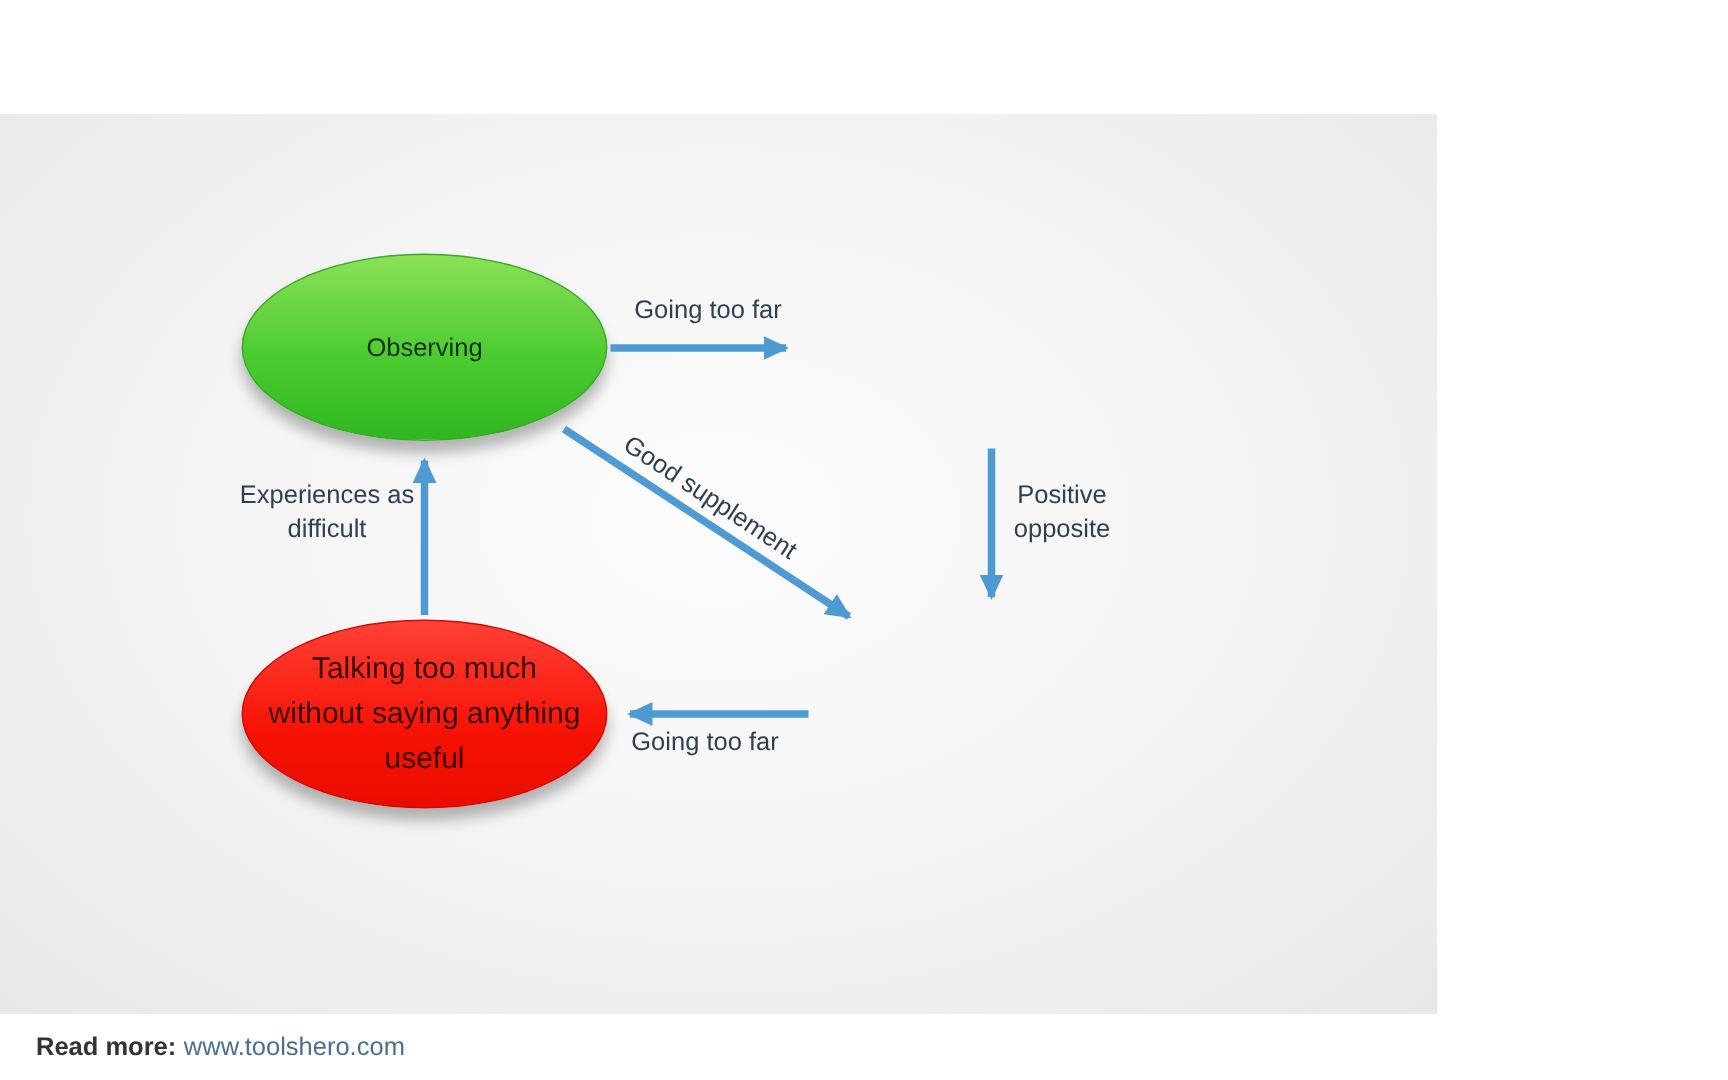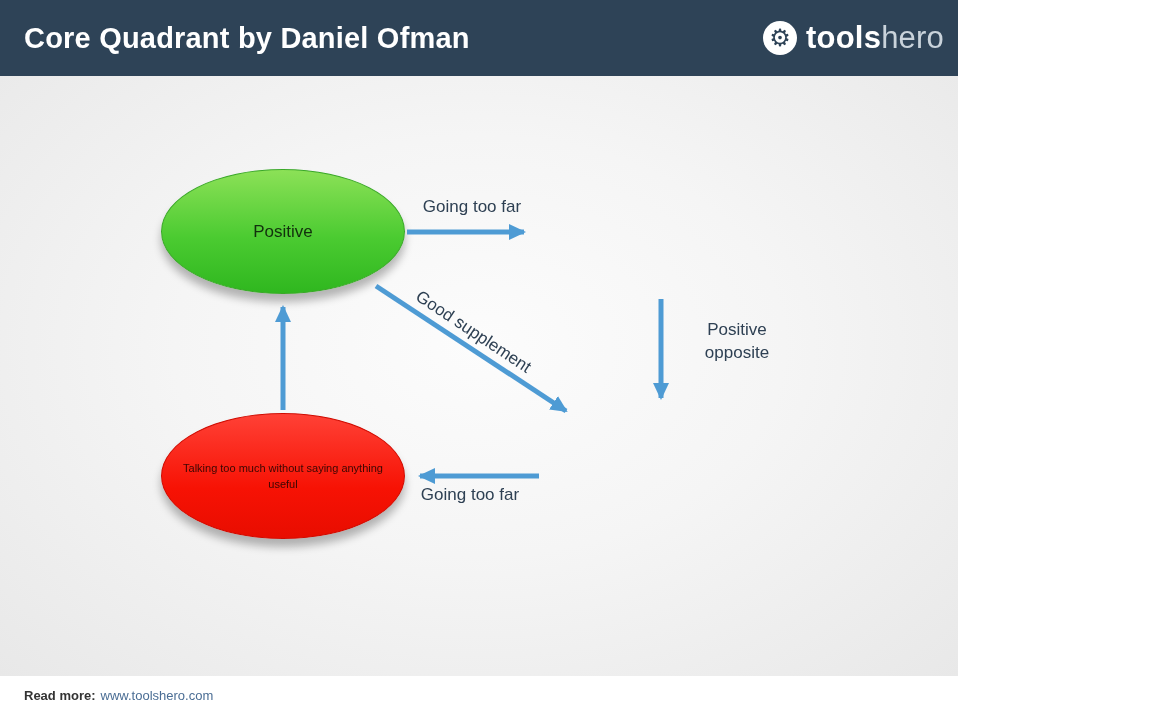--- a/index.html
+++ b/index.html
@@ -50,66 +50,59 @@
   }
   .node-orange {
     left: 539px; top: 96px; width: 244px; height: 122px;
     background: linear-gradient(180deg, var(--node-orange-top, #ffd23f) 0%, #ffa60a 60%, var(--node-orange-bottom, #ff8f00) 100%);
     border: 1px solid #e49a12; color: #2b1c02;
   }
   .node-red {
     left: 161px; top: 337px; width: 244px; height: 126px;
     background: linear-gradient(180deg, var(--node-red-top, #ff4136) 0%, #f71204 60%, var(--node-red-bottom, #e80d00) 100%);
     border: 1px solid #cf0b00; color: #3a0703;
-    font-size: 11px;
+    font-size: 20px;
   }
   .node-red span { width: 216px; }
   .node-blue {
     left: 539px; top: 337px; width: 244px; height: 126px;
     background: linear-gradient(180deg, var(--node-blue-top, #989ded) 0%, #6e73e0 60%, var(--node-blue-bottom, #5a60d8) 100%);
     border: 1px solid #4b51bf; color: #131642;
   }
   .node-blue span { width: 160px; }
 
   .edge-label {
     position: absolute; color: var(--label-text, #2e4053);
     font-size: 17px; line-height: 1.35; text-align: center;
   }
   .el-top   { left: 392px; top: 120px; width: 160px; }
-  .el-right { left: 677px; top: 243px; width: 120px; }
+  .el-right { left: 648px; top: 243px; width: 120px; }
   .el-bottom{ left: 390px; top: 408px; width: 160px; }
   .el-left  { left: 153px; top: 243px; width: 130px; }
   .el-diag  {
     left: 393px; top: 245px; width: 160px; white-space: nowrap;
     transform: rotate(33.5deg); transform-origin: 50% 50%;
   }
 
   
-  .footer { position: absolute; left: 24px; top: 688px; font-size: 13px; }
+  .footer { position: absolute; left: 24px; top: 688px; font-size: 17px; }
   .footer .rm { font-weight: 700; color: #333333; }
   .footer .url { color: var(--footer-url, #4a6d94); margin-left: 5px; }
 </style>
 </head>
 <body>
 
 <div class="stage">
   <div class="panel">
 
-    <header class="header">
-      <h1 class="page-title">Core Quadrant by Daniel Ofman</h1>
-      <div class="logo">
-        <span class="gear">⚙</span>
-        <span class="brand"><b>tools</b><span class="light">hero</span></span>
-      </div>
-    </header>
 
     <div class="canvas">
 
       <div class="node node-green">
-        <span>Positive</span>
+        <span>Observing</span>
       </div>
       <div class="node node-red">
         <span>Talking too much without saying anything useful</span>
       </div>
 
       <svg class="arrows" viewBox="0 0 958 600">
         <defs>
           <marker id="ah" markerUnits="userSpaceOnUse" markerWidth="18" markerHeight="16" refX="15" refY="8" orient="auto">
             <path d="M0,0 L17,8 L0,16 Z"></path>
           </marker>
@@ -117,20 +110,21 @@
         <line x1="407" y1="156" x2="524" y2="156" marker-end="url(#ah)"></line>
         <line x1="661" y1="223" x2="661" y2="322" marker-end="url(#ah)"></line>
         <line x1="539" y1="400" x2="420" y2="400" marker-end="url(#ah)"></line>
         <line x1="283" y1="334" x2="283" y2="231" marker-end="url(#ah)"></line>
         <line x1="376" y1="210" x2="566" y2="335" marker-end="url(#ah)"></line>
       </svg>
 
       <div class="edge-label el-top">Going too far</div>
       <div class="edge-label el-right">Positive opposite</div>
       <div class="edge-label el-bottom">Going too far</div>
+      <div class="edge-label el-left">Experiences as difficult</div>
       <div class="edge-label el-diag">Good supplement</div>
 
     </div>
 
     <footer class="footer">
       <span class="rm">Read more:</span><span class="url">www.toolshero.com</span>
     </footer>
 
   </div>
 </div>

